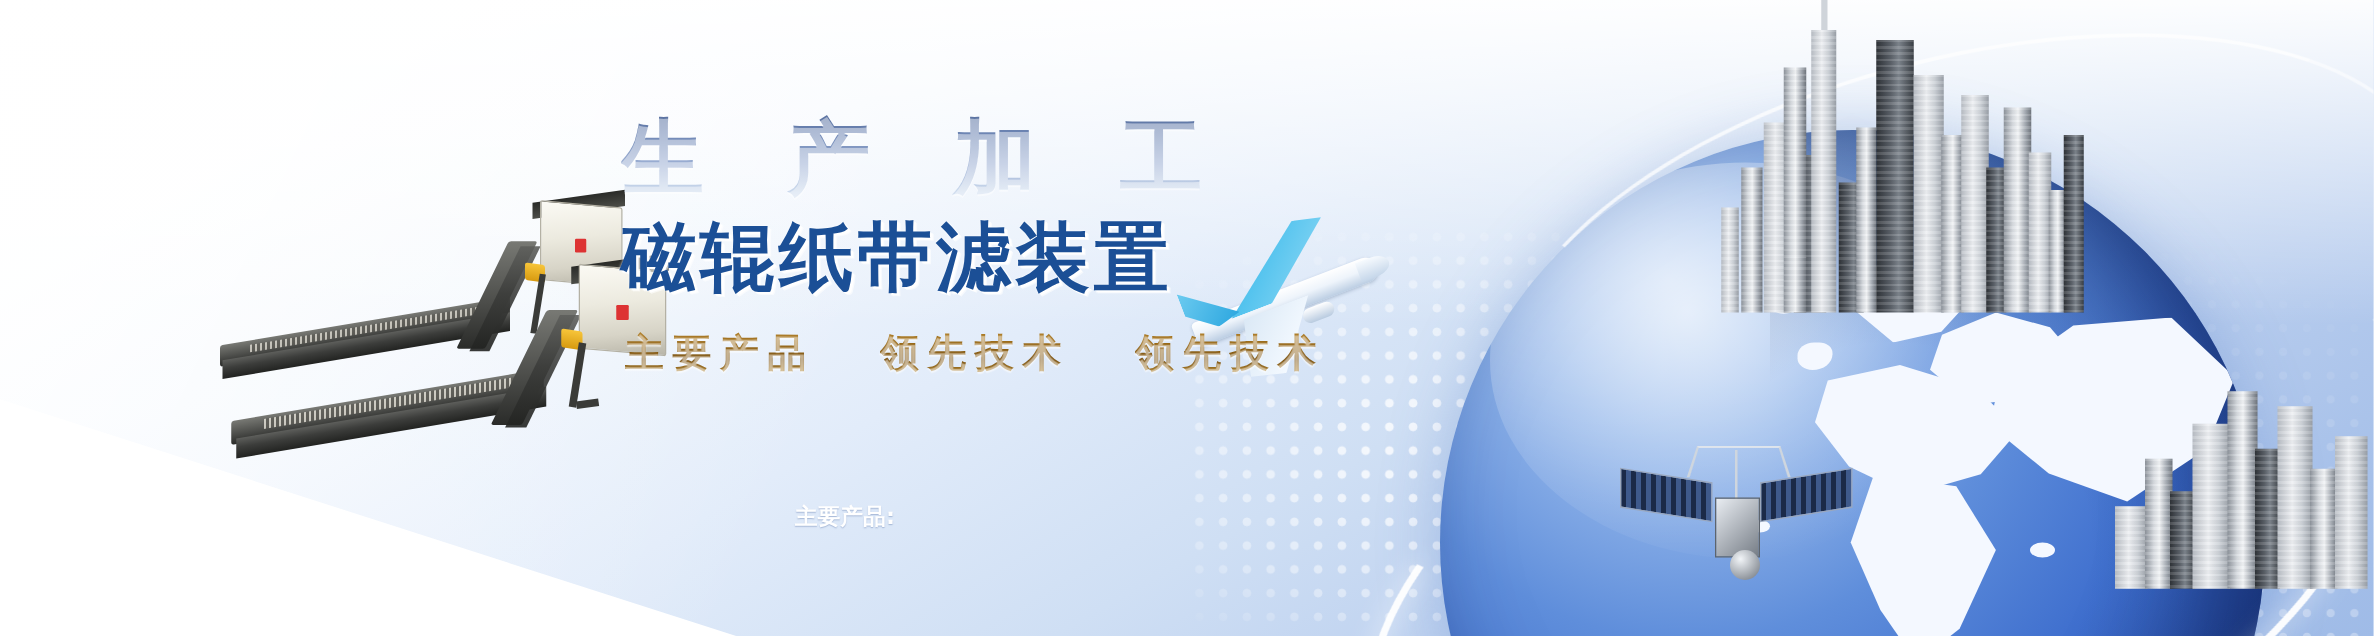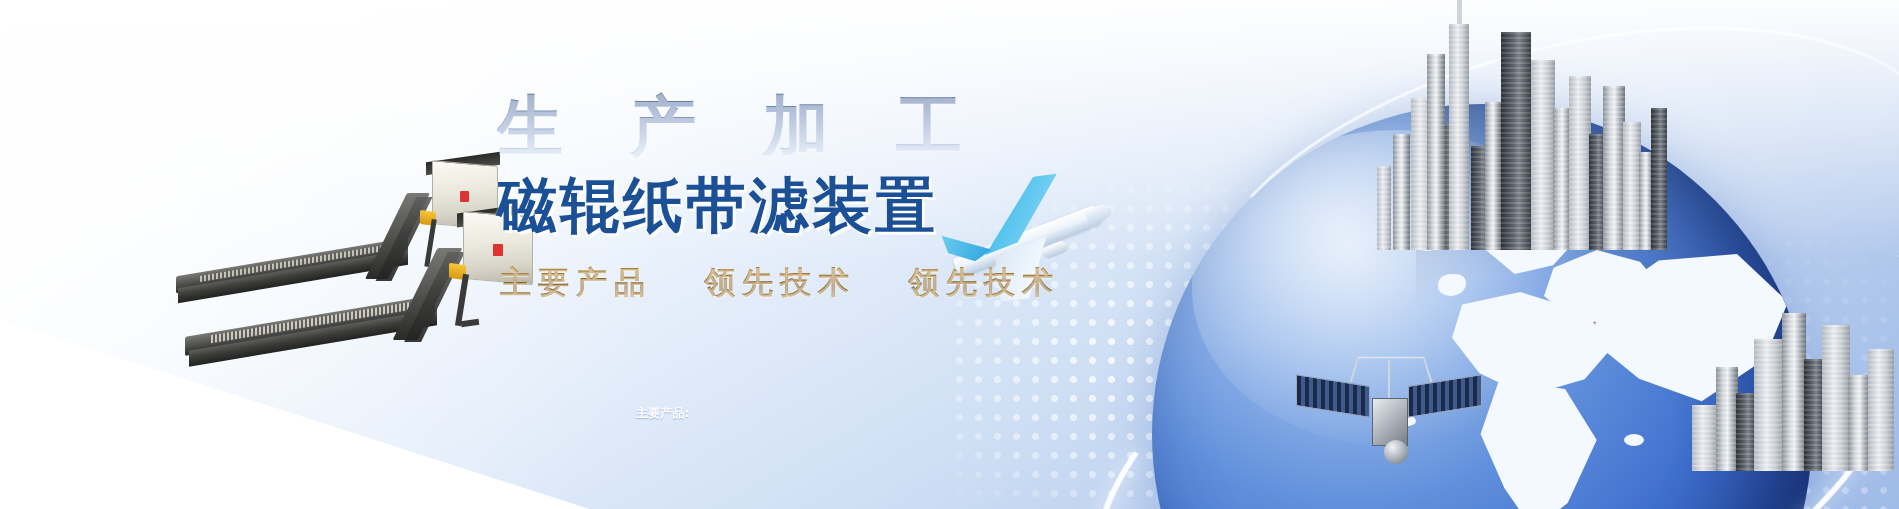--- a/index.html
+++ b/index.html
@@ -166,21 +166,21 @@
     font-size:31px;letter-spacing:7px;font-weight:700;white-space:nowrap;
     display:flex;gap:52px;
   }
   .tagline span{
     background:linear-gradient(180deg,#b9862b 0%,#8d5f12 40%,#7a5110 62%,#c79a3c 100%);
     -webkit-background-clip:text;background-clip:text;color:transparent;
     text-shadow:0 1px 1px rgba(255,255,255,.55);
   }
   .prod{
     position:absolute;left:636px;top:404px;width:560px;
-    color:#ffffff;font-size:12px;line-height:19.6px;font-weight:700;
+    color:#ffffff;font-size:18px;line-height:19.6px;font-weight:700;
     letter-spacing:.2px;
     text-shadow:0 1px 1px rgba(60,90,150,.35);
   }
   .prod .ttl{display:block;margin-bottom:1px;}
 </style>
 </head>
 <body>
 
 <div id="banner">
 

